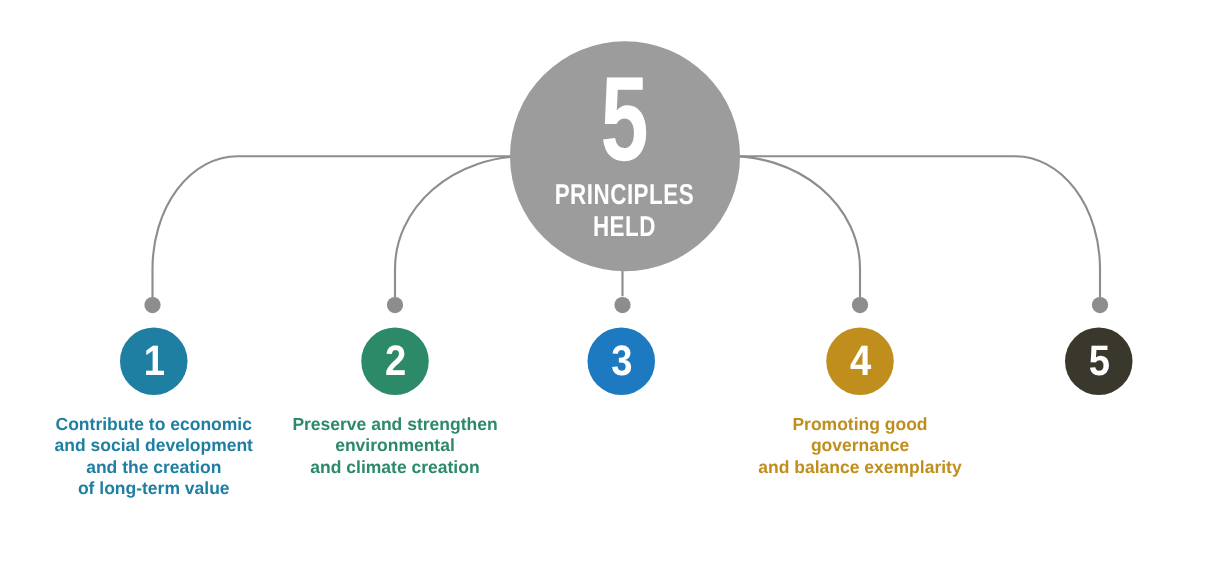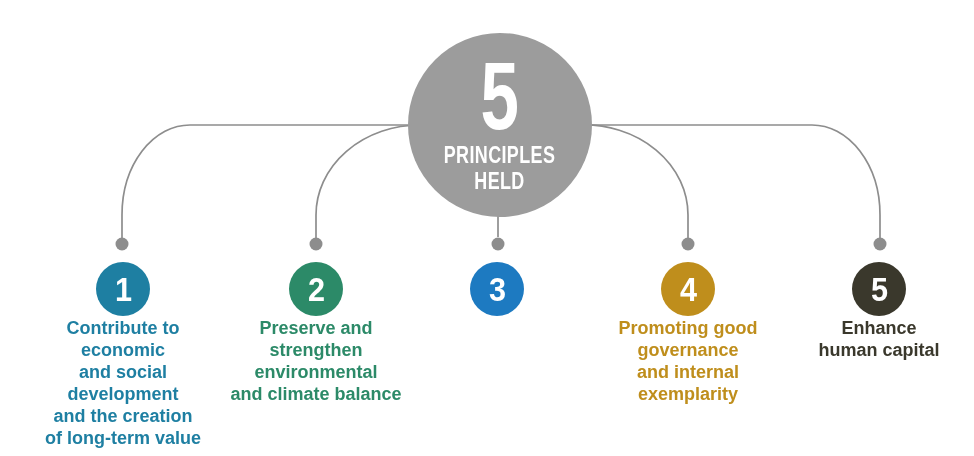--- a/index.html
+++ b/index.html
@@ -23,21 +23,21 @@
     color:#fff;font-weight:bold;font-size:23px;line-height:1.15;letter-spacing:0.5px;
     transform:scaleX(0.78);white-space:pre-line;margin-top:6px;
   }
   .item{position:absolute;top:262px;width:190px;text-align:center;}
   .item-circle{
     width:54px;height:54px;border-radius:50%;background:var(--item-color);
     margin:0 auto;display:flex;align-items:center;justify-content:center;
   }
   .item-number{color:#ffffff;font-size:34px;font-weight:bold;transform:scaleX(0.9);}
   .item-text{
-    margin-top:2px;color:var(--item-color);font-size:18px;font-weight:bold;
+    margin-top:15px;color:var(--item-color);font-size:14px;font-weight:bold;
     line-height:1.22;white-space:pre-line;
   }
 </style>
 </head>
 <body>
 
 <div class="canvas" style="--line-color: #8d8d8d; --center-color: #9c9c9c; background: rgb(255, 255, 255);">
 
   <svg class="connectors" viewBox="0 0 974 456" aria-hidden="true">
     <path class="cpath" d="M500 125 H190 A68 90 0 0 0 122 215 V238"></path>
@@ -67,39 +67,37 @@
 and the creation
 of long-term value</div>
   </div>
 
   <div class="item" style="left: 221px; --item-color: #2c8a68;">
     <div class="item-circle">
       <span class="item-number">2</span>
     </div>
     <div class="item-text">Preserve and strengthen
 environmental
-and climate balance</div>
+and climate creation</div>
   </div>
 
   <div class="item" style="left: 402px; --item-color: #1d7ac1;">
     <div class="item-circle">
       <span class="item-number">3</span>
     </div>
   </div>
 
   <div class="item" style="left: 593px; --item-color: #bf8e1c;">
     <div class="item-circle">
       <span class="item-number">4</span>
     </div>
     <div class="item-text">Promoting good
 governance
-and internal exemplarity</div>
+and balance exemplarity</div>
   </div>
 
   <div class="item" style="left: 784px; --item-color: #3a382c;">
     <div class="item-circle">
       <span class="item-number">5</span>
     </div>
-    <div class="item-text">Enhance
-human capital</div>
   </div>
 
 </div>
 
 </body></html>

